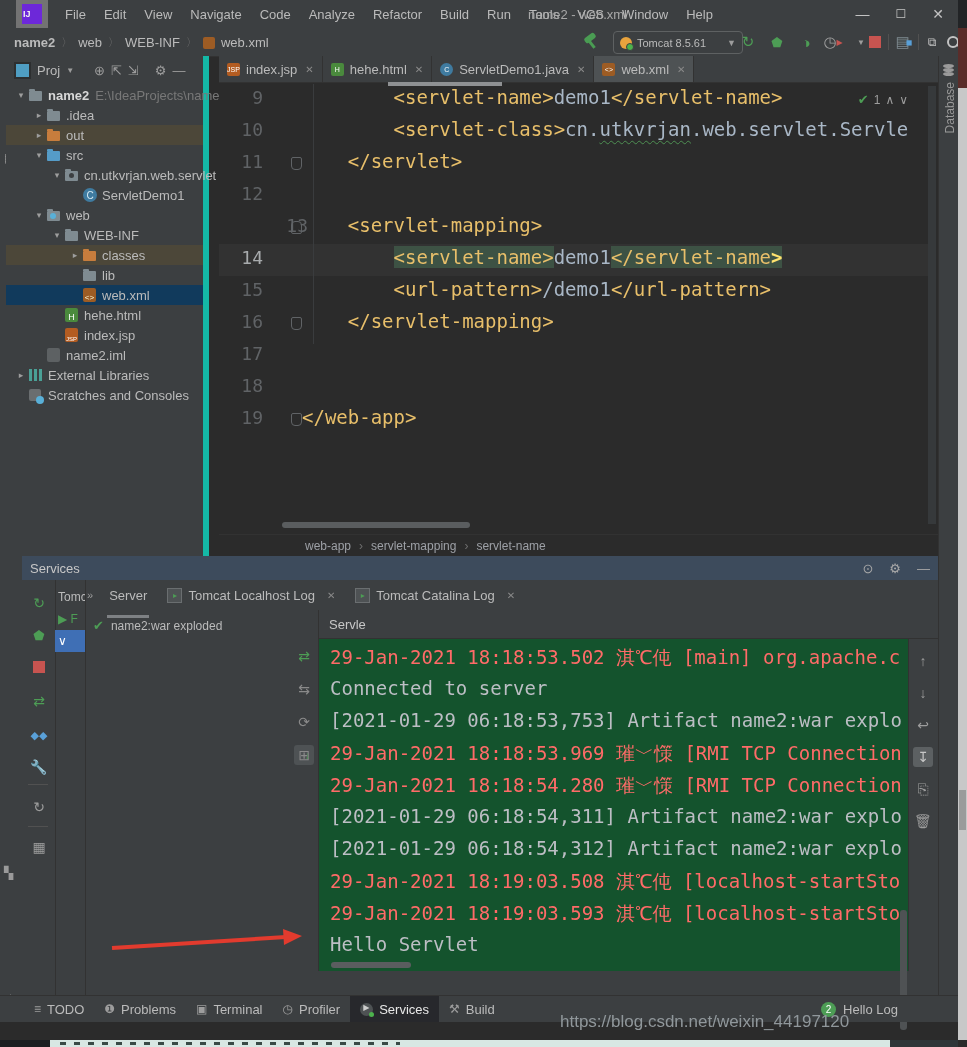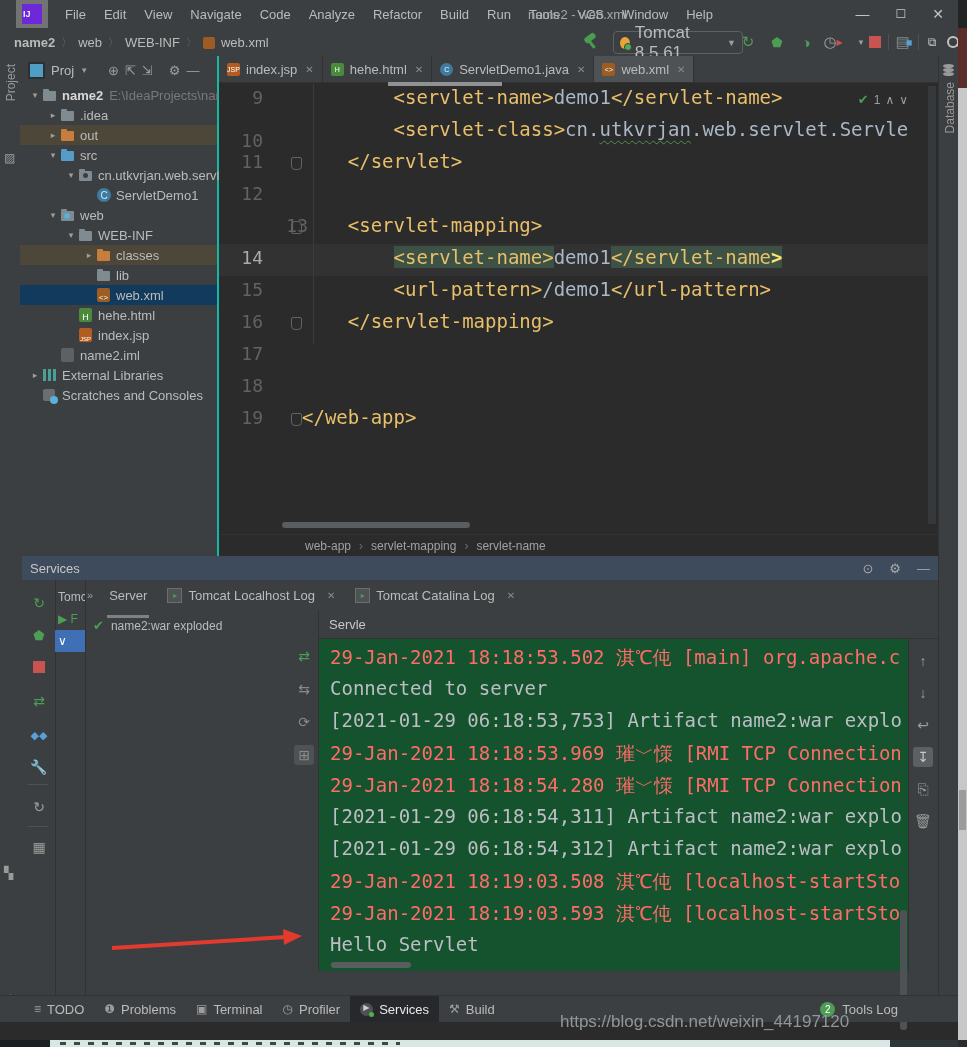--- a/index.html
+++ b/index.html
@@ -30,21 +30,21 @@
   .grn{color:#4d9d55;} .red-sq{width:12px;height:12px;background:#c75450;}
   .tb-div{position:absolute;top:6px;width:1px;height:16px;background:#515151;}
   .search-ic{position:relative;width:12px;height:12px;}
   .search-ic:before{content:"";position:absolute;left:0;top:0;width:8px;height:8px;border:2px solid #c3c3c3;border-radius:50%;}
   .search-ic:after{content:"";position:absolute;left:9px;top:9px;width:5px;height:2px;background:#c3c3c3;transform:rotate(45deg);}
   
   .lstripe{left:0;top:56px;width:22px;height:939px;background:#3c3f41;border-right:1px solid #323232;}
   .vlabel{position:absolute;writing-mode:vertical-rl;transform:rotate(180deg);color:#9a9a9a;font-size:12px;}
   .stripe-ic{position:absolute;left:4px;font-size:12px;color:#9a9a9a;}
   
-  .project{left:20px;top:56px;width:197px;height:500px;background:#3c3f41;border-right:4px solid #14b8a6;}
+  .project{left:6px;top:56px;width:197px;height:500px;background:#3c3f41;border-right:6px solid #14b8a6;}
   .proj-head{height:28px;display:flex;align-items:center;padding-left:8px;gap:6px;color:#bbbbbb;}
   .proj-sq{width:13px;height:13px;background:#4f9ec3;border:2px solid #2d2f30;}
   .ph-ic{color:#9d9d9d;font-size:13px;}
   .tree{position:absolute;left:0;top:29px;width:197px;}
   .trow{position:relative;height:20px;display:flex;align-items:center;white-space:nowrap;}
   .trow .chev{width:14px;color:#9d9d9d;font-size:9px;text-align:center;flex:none;}
   .trow .lbl{margin-left:4px;color:#bbbbbb;}
   .trow .pathlbl{margin-left:6px;color:#787878;}
   .bg-brown{background:#4c4739;} .bg-sel{background:#113a5c;}
   .ticon{width:16px;height:14px;position:relative;flex:none;}
@@ -186,21 +186,21 @@
         <span>web</span>
         <span class="crumb-sep">〉</span>
         <span>WEB-INF</span>
         <span class="crumb-sep">〉</span>
         <span><span style="display:inline-block;width:12px;height:12px;background:#9d5c24;border-radius:2px;vertical-align:-2px;"></span></span>
         <span>web.xml</span>
       </div>
     <div class="hammer"></div>
     <div class="runcombo">
       <span class="tomcat-ic"></span>
-      <span style="font-size:17px;">Tomcat 8.5.61</span>
+      <span style="font-size:11px;">Tomcat 8.5.61</span>
       <span class="combo-caret">▼</span>
     </div>
     <div class="tb-ic grn" style="left:739px;">↻</div>
     <div class="tb-ic grn" style="left:768px;font-size:13px;">⬟</div>
     <div class="tb-ic grn" style="left:797px;">◑</div>
     <div class="tb-ic" style="left:824px;color:#9d9d9d;">◷<span style="color:#c75450;font-size:8px;">▶</span></div>
     <div class="tb-ic" style="left:852px;color:#9d9d9d;font-size:8px;">▼</div>
     <div class="tb-ic" style="left:866px;">
         <span class="red-sq"></span>
       </div>
@@ -370,21 +370,21 @@
         <div class="etab active">
           <span class="tab-ic" style="background: rgb(157, 92, 36);">&lt;&gt;</span>
           <span>web.xml</span>
           <span class="x">✕</span>
         </div>
       </div>
     <div class="tabscroll"></div>
     <div id="ecode">
         <div class="gutter-num" style="top: 31px;">9</div>
         <div class="codeline" style="top: 30px;">        <span class="c-tag">&lt;servlet-name&gt;</span><span class="c-txt">demo1</span><span class="c-tag">&lt;/servlet-name&gt;</span></div>
-        <div class="gutter-num" style="top: 74px;">10</div>
+        <div class="gutter-num" style="top: 63px;">10</div>
         <div class="codeline" style="top: 62px;">        <span class="c-tag">&lt;servlet-class&gt;</span><span class="c-txt">cn.</span><span class="c-err">utkvrjan</span><span class="c-txt">.web.servlet.Servle</span></div>
         <div class="gutter-num" style="top: 95px;">11</div>
         <div class="foldmark" style="top: 101px;"></div>
         <div class="codeline" style="top: 94px;">    <span class="c-tag">&lt;/servlet&gt;</span></div>
         <div class="gutter-num" style="top: 127px;">12</div>
         <div class="codeline" style="top: 126px;"></div>
         <div class="gutter-num" style="top: 159px; padding-left: 45px;">13</div>
         <div class="foldmark" style="top: 165px; border-radius: 4px 4px 2px 2px;"></div>
         <div class="codeline" style="top: 158px;">    <span class="c-tag">&lt;servlet-mapping&gt;</span></div>
         <div class="cur-line-bg" style="top: 188px;"></div>
@@ -530,21 +530,21 @@
       <div class="bt-item active">
         <span class="svcplay"></span>
         <span>Services</span>
       </div>
       <div class="bt-item">
         <span class="bt-ic">⚒</span>
         <span>Build</span>
       </div>
       <div class="evlog">
         <span class="badge">2</span>
-        <span>Tools Log</span>
+        <span>Hello Log</span>
       </div>
     </div>
 
 
   <svg class="abs" style="left:0;top:0;z-index:60;pointer-events:none;" width="967" height="1047">
     <line x1="112" y1="948" x2="286" y2="937" stroke="#e23b2e" stroke-width="4"></line>
     <polygon points="302,936 283,929 284,945" fill="#e23b2e"></polygon>
   </svg>
 
   <div class="abs watermark">https://blog.csdn.net/weixin_44197120</div>

